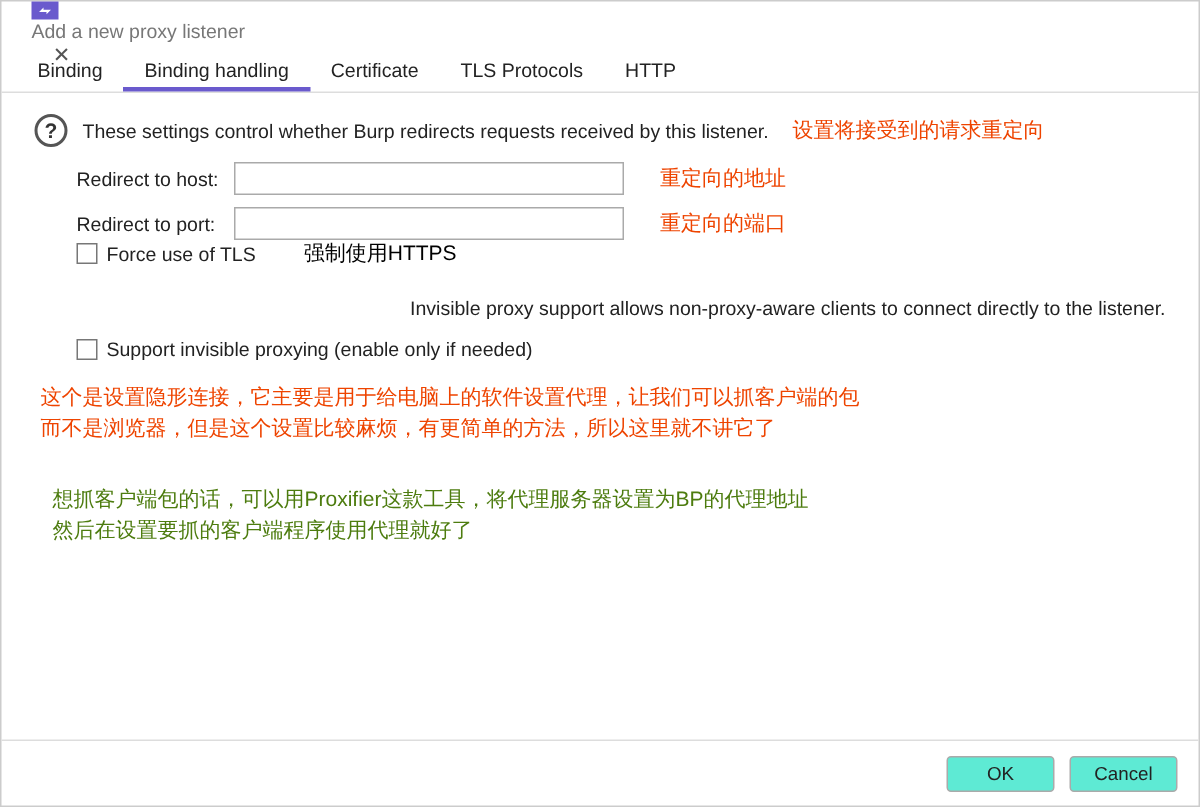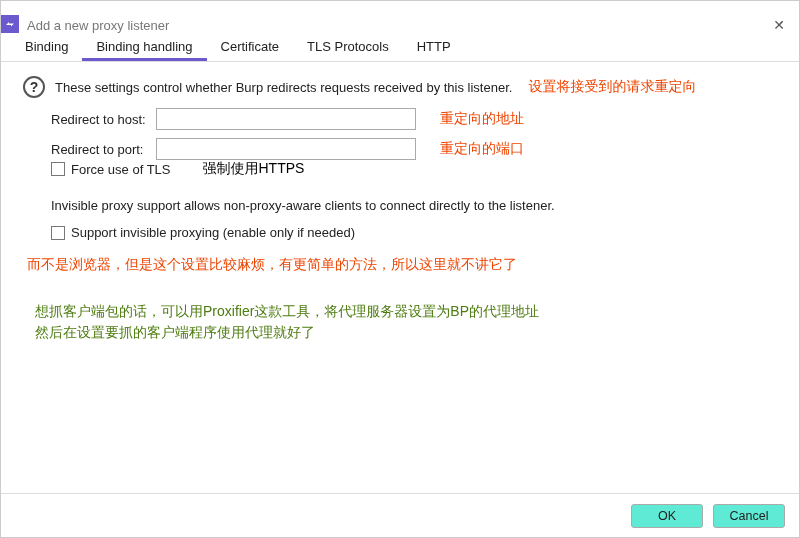--- a/index.html
+++ b/index.html
@@ -1,39 +1,39 @@
 <!DOCTYPE html>
 <html><head>
 <meta charset="utf-8">
 <style>
   * { box-sizing: border-box; margin: 0; padding: 0; }
   html, body { width: 800px; height: 538px; font-family: "Segoe UI", Arial, sans-serif; font-size: 13px; background: #fff; color: #222; }
   .window { width: 800px; height: 538px; border: 1px solid #ccc; position: relative; display: flex; flex-direction: column; }
-  .titlebar { height: 32px; display: flex; align-items: flex-end; padding: 0 0; }
+  .titlebar { height: 32px; display: flex; align-items: flex-start; padding: 0 20px; flex-direction: column; }
   .titlebar .app-icon { width: 18px; height: 18px; background: #6a5acd; display: flex; align-items: center; justify-content: center; margin-right: 8px; }
   .titlebar .app-icon svg { width: 12px; height: 12px; }
   .titlebar .title-text { color: #777; font-size: 13px; flex: 1; }
   .titlebar .win-close { width: 40px; text-align: center; color: #555; font-size: 14px; cursor: pointer; }
   .tabs { display: flex; border-bottom: 1px solid #ddd; padding-left: 10px; }
   .tab { padding: 6px 14px 7px 14px; font-size: 13px; color: #222; cursor: pointer; }
   .tab.active { border-bottom: 3px solid #6a5acd; padding-bottom: 4px; }
   .body { position: relative; flex: 1; padding: 14px 22px 0 22px; }
   .desc-row { display: flex; align-items: center; gap: 10px; }
   .qmark { width: 22px; height: 22px; border: 2px solid #555; border-radius: 50%; display: flex; align-items: center; justify-content: center; font-weight: bold; color: #333; font-size: 14px; flex-shrink: 0; }
   .desc-text { }
   .annot { color: #e40; font-size: 14px; }
   .field-row { display: flex; align-items: center; margin-top: 10px; margin-left: 28px; }
   .field-label { width: 105px; }
   .field-input { width: 260px; height: 22px; border: 1px solid #aaa; padding: 2px 4px; font-size: 13px; }
   .field-annot { margin-left: 24px; color: #e40; font-size: 14px; }
   .cb-row { display: flex; align-items: center; margin-top: 0; margin-left: 28px; }
   .cb { width: 14px; height: 14px; border: 1px solid #777; margin-right: 6px; flex-shrink: 0; }
   .cb-label { }
   .cb-annot { margin-left: 32px; color: #000000; font-size: 14px; }
-  .para { margin-top: 20px; margin-left: 28px; }
+  .para { margin-top: 20px; margin-left: 28px; text-align: right; }
   .annot-block { margin-top: 14px; margin-left: 4px; color: #e40; font-size: 14px; line-height: 1.5; }
   .annot-block2 { margin-top: 26px; margin-left: 12px; color: #4d7c0f; font-size: 14px; line-height: 1.5; }
   .footer { position: absolute; bottom: 0; left: 0; right: 0; height: 44px; border-top: 1px solid #ddd; display: flex; justify-content: flex-end; align-items: center; padding-right: 14px; gap: 10px; }
   .btn { min-width: 72px; height: 24px; border: 1px solid #aaa; background: #5eead4; border-radius: 3px; font-size: 12.5px; display: flex; align-items: center; justify-content: center; cursor: pointer; }
 </style>
 </head>
 <body>
 
 <div class="window">
 
@@ -82,20 +82,21 @@
     </div>
 
     <div class="para">Invisible proxy support allows non-proxy-aware clients to connect directly to the listener.</div>
 
     <div class="cb-row" style="margin-top:12px;">
       <div class="cb"></div>
       <span class="cb-label">Support invisible proxying (enable only if needed)</span>
     </div>
 
     <div class="annot-block">
+      <div>这个是设置隐形连接，它主要是用于给电脑上的软件设置代理，让我们可以抓客户端的包</div>
       <div>而不是浏览器，但是这个设置比较麻烦，有更简单的方法，所以这里就不讲它了</div>
     </div>
 
     <div class="annot-block2">
       <div>想抓客户端包的话，可以用Proxifier这款工具，将代理服务器设置为BP的代理地址</div>
       <div>然后在设置要抓的客户端程序使用代理就好了</div>
     </div>
 
   </div>
 

